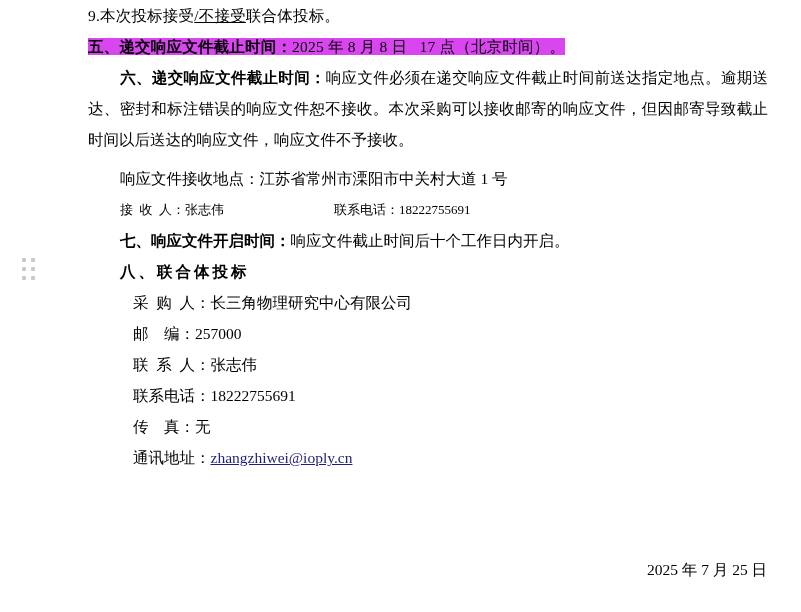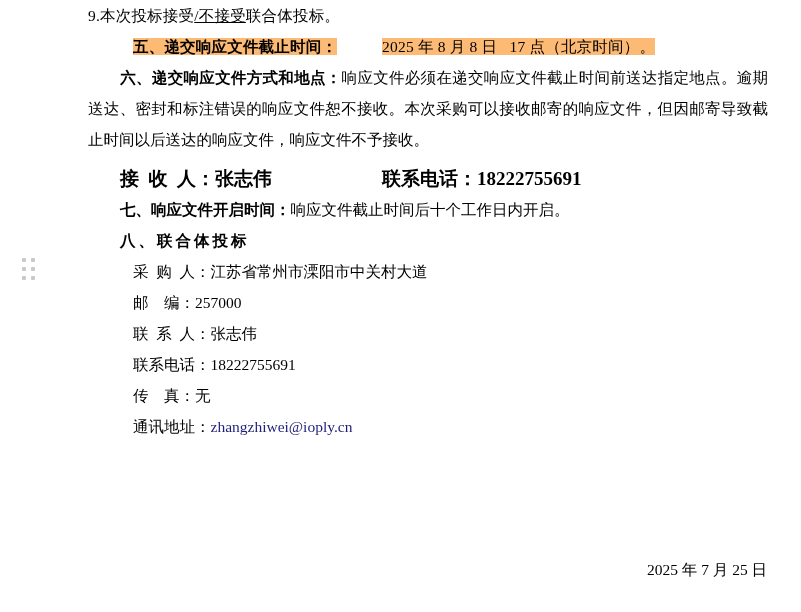--- a/index.html
+++ b/index.html
@@ -31,48 +31,47 @@
   .line {
     font-size: 15.5px;
     line-height: 31px;
     white-space: pre;
     letter-spacing: 0.2px;
   }
   .bold {
     font-weight: bold;
   }
   .hl {
-    background: #fdba74;
-    margin-left: 45px;
+    background: #d946ef;
   }
   .indent2 { padding-left: 32px; }
   .indent3 { padding-left: 45px; }
   .u { text-decoration: underline; }
   .para {
     font-size: 15.5px;
     line-height: 31px;
     text-align: justify;
     text-justify: inter-ideograph;
   }
   .row {
     display: flex;
-    font-size: 19px;
+    font-size: 13px;
     line-height: 31px;
     white-space: pre;
-    font-weight: bold;
   }
   .row .col2 {
     margin-left: 110px;
   }
   .blk {
     font-size: 15.5px;
     line-height: 31px;
     white-space: pre;
   }
   .email {
+    text-decoration: underline;
     color: #1f1f7a;
     font-family: "Liberation Serif", serif;
   }
   .footer-date {
     position: absolute;
     right: 34px;
     bottom: 31px;
     font-size: 15.5px;
     white-space: pre;
   }
@@ -110,35 +109,36 @@
     <i></i>
     <i></i>
   </div>
 
   <div class="doc-body">
 
     <div class="line"><span>9.本次投标接受</span><span class="u">/不接受</span><span>联合体投标。</span></div>
 
     <div class="line"><span class="hl bold">五、递交响应文件截止时间：</span><span class="hl">2025 年 8 月 8 日   17 点（北京时间）。</span></div>
 
-    <div class="para"><span style="display:inline-block;width:32px;"></span><span class="bold">六、递交响应文件方式和地点：</span><span>响应文件必须在递交响应文件截止时间前送达指定地点。逾期送达、密封和标注错误的响应文件恕不接收。本次采购可以接收邮寄的响应文件，但因邮寄导致截止时间以后送达的响应文件，响应文件不予接收。</span></div>
+    <div class="para"><span style="display:inline-block;width:32px;"></span><span class="bold">六、递交响应文件截止时间：</span><span>响应文件必须在递交响应文件截止时间前送达指定地点。逾期送达、密封和标注错误的响应文件恕不接收。本次采购可以接收邮寄的响应文件，但因邮寄导致截止时间以后送达的响应文件，响应文件不予接收。</span></div>
 
     <div class="spacer-8"></div>
 
+    <div class="blk indent2">响应文件接收地点：江苏省常州市溧阳市中关村大道 1 号</div>
 
     <div class="row indent2">
       <span>接  收  人：张志伟</span>
       <span class="col2">联系电话：18222755691</span>
     </div>
 
     <div class="blk indent2"><span class="bold">七、响应文件开启时间：</span><span>响应文件截止时间后十个工作日内开启。</span></div>
 
     <div class="blk indent2 bold" style="letter-spacing:3px;">八、联合体投标</div>
 
-    <div class="blk indent3">采  购  人：江苏省常州市溧阳市中关村大道</div>
+    <div class="blk indent3">采  购  人：长三角物理研究中心有限公司</div>
     <div class="blk indent3">邮    编：257000</div>
     <div class="blk indent3">联  系  人：张志伟</div>
     <div class="blk indent3">联系电话：18222755691</div>
     <div class="blk indent3">传    真：无</div>
     <div class="blk indent3"><span>通讯地址：</span><span class="email">zhangzhiwei@ioply.cn</span></div>
 
   </div>
 
   <div class="footer-date">2025 年 7 月 25 日</div>
 

